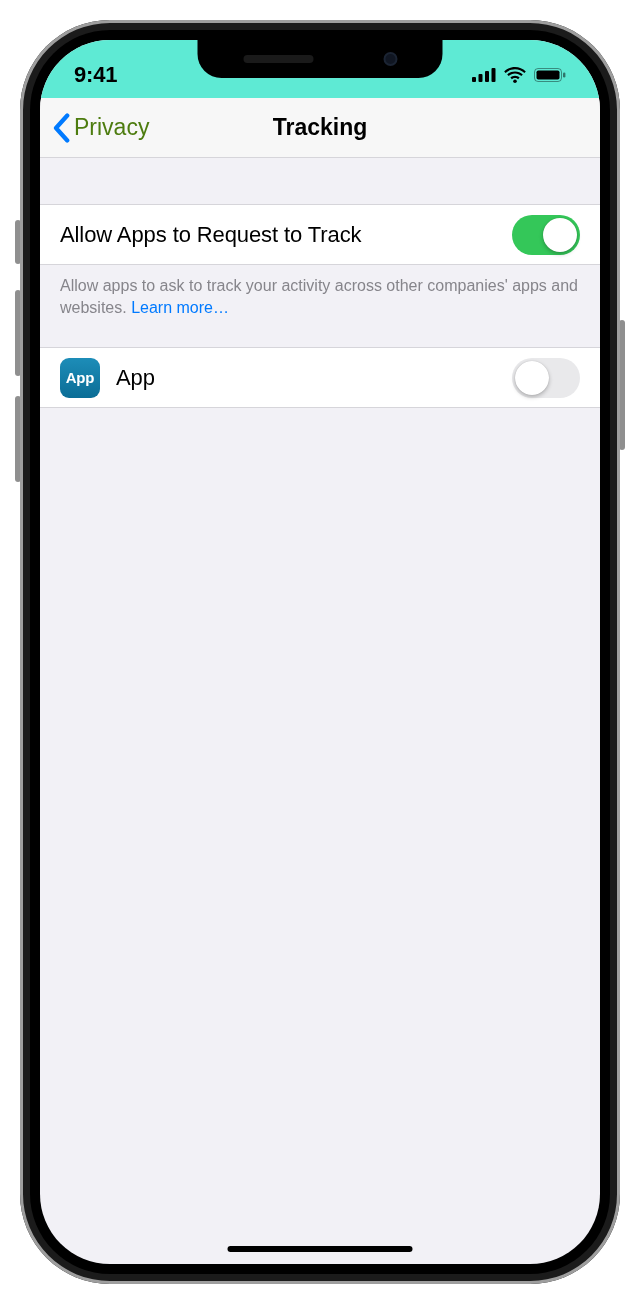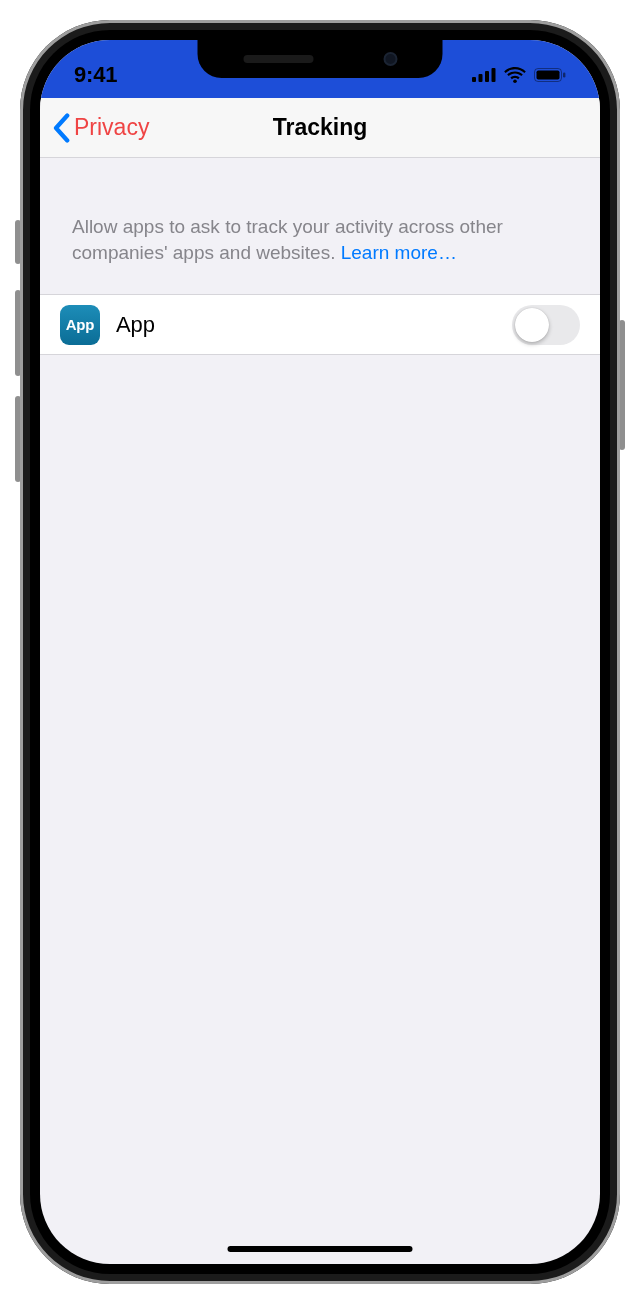--- a/index.html
+++ b/index.html
@@ -33,58 +33,58 @@
       position:absolute; top:0; left:50%; transform:translateX(-50%);
       width:245px; height:38px; background:#000;
       border-bottom-left-radius:24px; border-bottom-right-radius:24px;
       z-index:50; display:flex; align-items:center; justify-content:center; gap:70px;
     }
     .speaker { width:70px; height:8px; background:#1a1a1a; border-radius:4px; }
     .camera { width:14px; height:14px; background:#101622; border-radius:50%; border:2px solid #1b2433; }
 
     
     .statusbar {
-      position:relative; height:58px; background:#1d4ed8;
+      position:relative; height:58px; background:#5eead4;
       display:flex; justify-content:space-between; align-items:center;
       padding:0 34px; padding-top:12px;
     }
     .time { font-size:22px; font-weight:600; letter-spacing:-0.2px; }
     .icons { display:flex; align-items:center; gap:8px; }
     .icons svg { display:block; }
 
     
     .navbar {
       position:relative; height:60px; background:#f7f7f7;
       border-bottom:1px solid #d6d5da;
       display:flex; align-items:center; justify-content:center;
     }
     .back {
       position:absolute; left:12px; top:50%; transform:translateY(-50%);
-      display:flex; align-items:center; gap:4px; color:#ef4444; font-size:23px;
+      display:flex; align-items:center; gap:4px; color:#4d7c0f; font-size:23px;
       cursor:pointer;
     }
     .chevron { width:18px; height:30px; }
     .title { font-size:23px; font-weight:700; color:#000; }
 
     
     .content { padding-top:46px; }
     .row {
       background:#fff; height:61px;
       display:flex; align-items:center; padding:0 20px; gap:16px;
       border-top:1px solid #d6d5da; border-bottom:1px solid #d6d5da;
     }
     .row-label { flex:1; font-size:22px; color:#000; letter-spacing:-0.1px; }
     .appicon {
       width:40px; height:40px; border-radius:9px;
       background:linear-gradient(180deg,#1d8db8 0%,#0b6d96 100%);
       display:flex; align-items:center; justify-content:center;
       color:#fff; font-size:15px; font-weight:600; letter-spacing:-0.2px;
     }
     .footer {
-      padding:10px 20px 28px 20px; font-size:19px; line-height:1.38; color:#86858b;margin-left:12px;
+      padding:10px 20px 28px 20px; font-size:16px; line-height:1.38; color:#86858b;
     }
     .footer a { color:#007aff; text-decoration:none; }
 
     
     .toggle {
       position:relative; width:68px; height:40px; border-radius:20px; cursor:pointer;
       transition:background .15s;
     }
     .toggle.on { background:#34c759; }
     .toggle.off { background:#e9e9eb; }
@@ -147,20 +147,26 @@
           <svg class="chevron" viewBox="0 0 14 24">
               <path d="M12 2 L3 12 L12 22" fill="none" stroke="#007aff" stroke-width="3.4" stroke-linecap="round" stroke-linejoin="round"></path>
             </svg>
           <span>Privacy</span>
         </div>
         <div class="title">Tracking</div>
       </div>
 
       <div class="content">
 
+        <div class="row">
+          <div class="row-label">Allow Apps to Request to Track</div>
+          <div id="toggle-main" class="toggle on">
+            <div class="knob"></div>
+          </div>
+        </div>
 
         <div class="footer">
           <span>Allow apps to ask to track your activity across other companies' apps and websites. </span><a href="#">Learn more…</a>
         </div>
 
         <div class="row">
           <div class="appicon">App</div>
           <div class="row-label">App</div>
           <div id="toggle-app" class="toggle off">
             <div class="knob"></div>

